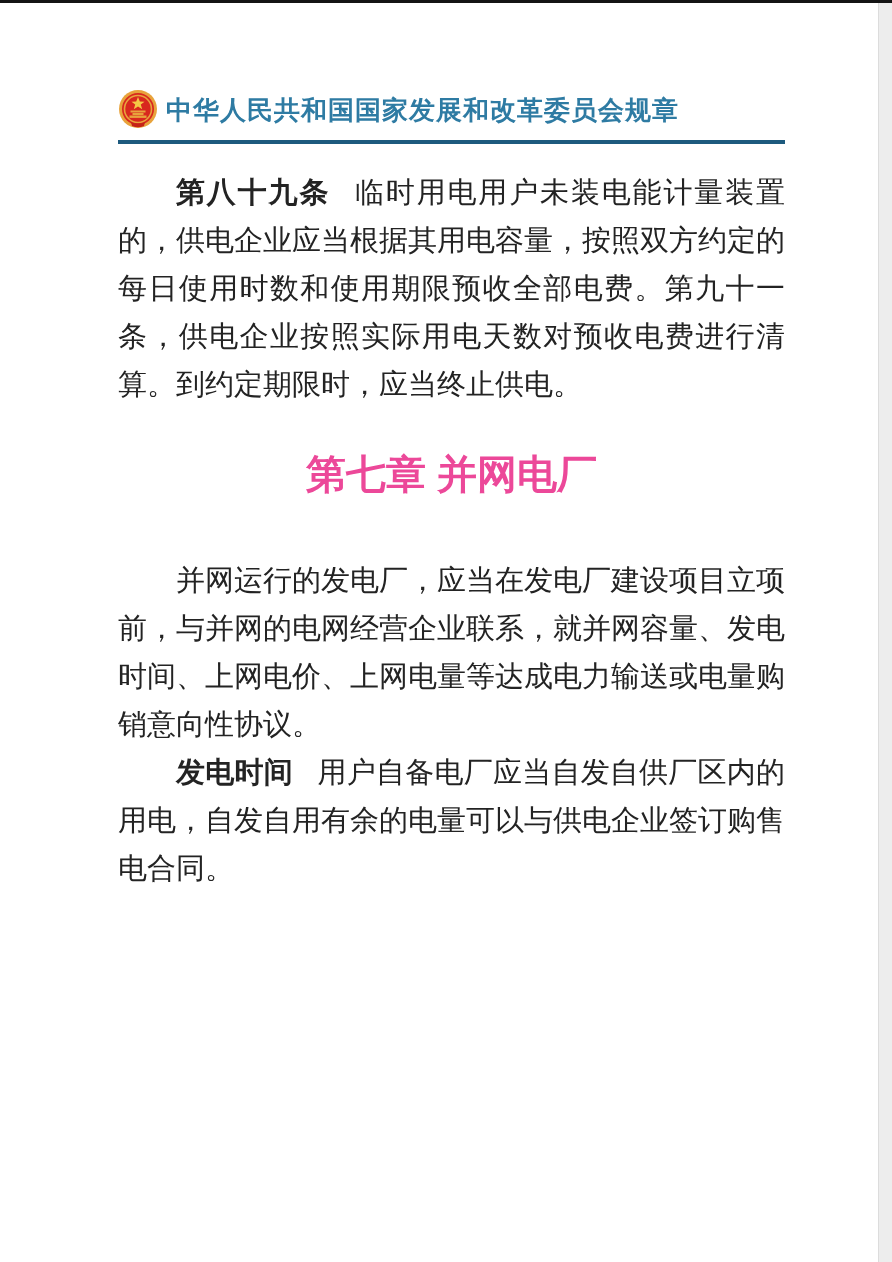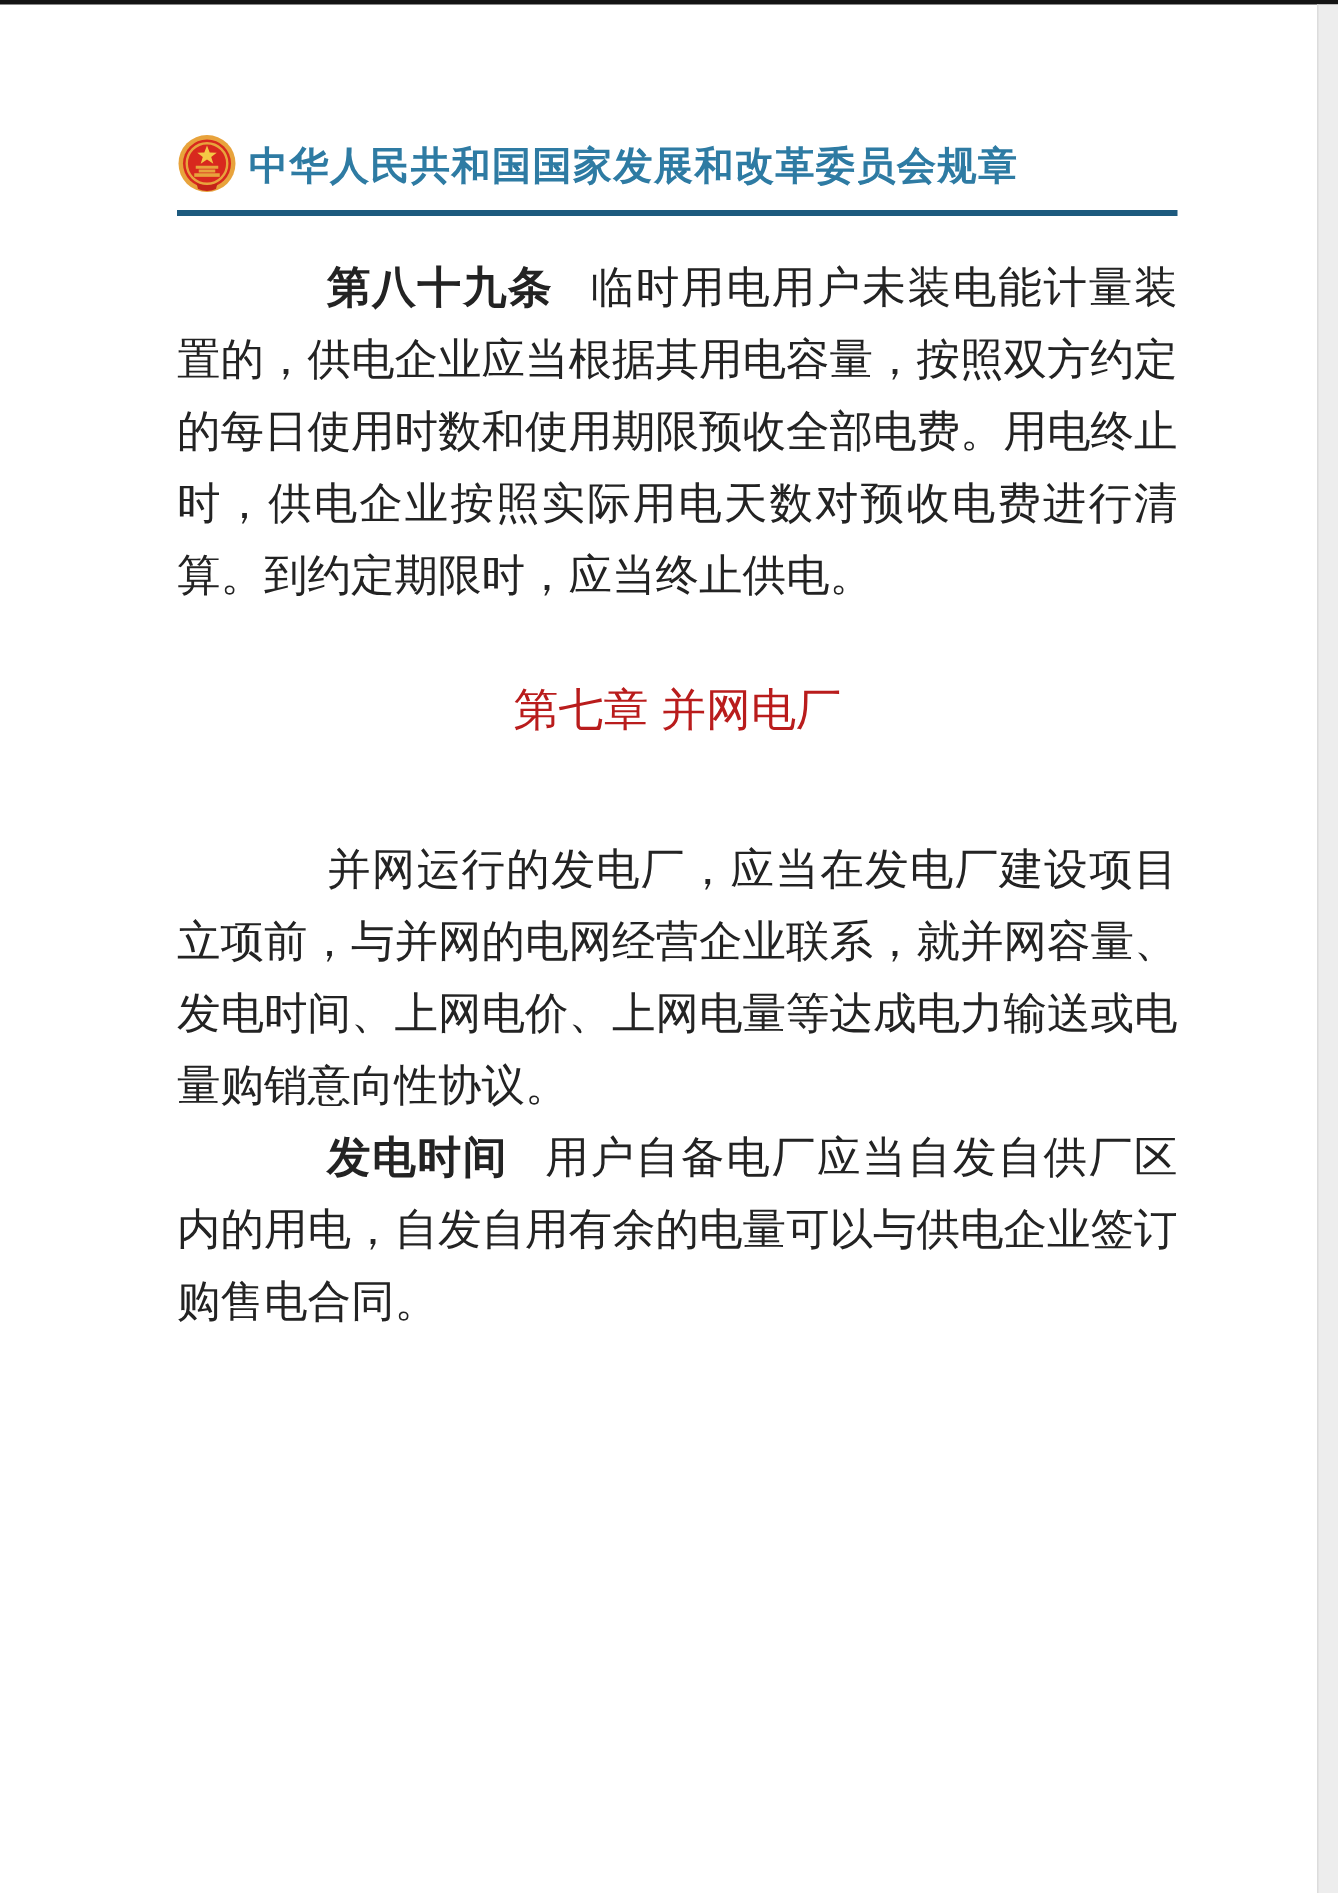--- a/index.html
+++ b/index.html
@@ -69,31 +69,30 @@
     text-align: justify;
   }
   .article {
     margin: 0;
     text-indent: 2em;
   }
   .article-lead {
     font-weight: 700;
     font-family: "Liberation Sans", "DejaVu Sans", sans-serif;
     padding-right: 0.85em;
-    margin-left: 42px;
   }
   .article-lead:empty { padding-right: 0; }
   .chapter-title {
     margin: 42px 0 58px 0;
     text-align: center;
     text-indent: 0;
     font-family: "Liberation Sans", "DejaVu Sans", sans-serif;
-    font-weight: 400;
-    font-size: 30px;
-    color: #b91c1c;
+    font-weight: 700;
+    font-size: 40px;
+    color: #ec4899;
   }
 </style>
 </head>
 <body>
 
 <div class="page">
   <div class="top-edge"></div>
   <div class="right-edge"></div>
 
   <div class="content">
@@ -109,21 +108,21 @@
           <rect x="14.5" y="25" width="11" height="2" fill="#e8a33c"></rect>
           <rect x="11.5" y="27.5" width="17" height="2.4" fill="#e8a33c"></rect>
           <path d="M13 34 Q20 37 27 34 L26 38 Q20 40.5 14 38 Z" fill="#c42318"></path>
         </svg>
       </span>
       <span class="header-title">中华人民共和国国家发展和改革委员会规章</span>
     </div>
     <div class="header-rule"></div>
 
     <div class="body-text">
-      <p class="article"><span class="article-lead">第八十九条</span><span>临时用电用户未装电能计量装置的，供电企业应当根据其用电容量，按照双方约定的每日使用时数和使用期限预收全部电费。用电终止时，供电企业按照实际用电天数对预收电费进行清算。到约定期限时，应当终止供电。</span></p>
+      <p class="article"><span class="article-lead">第八十九条</span><span>临时用电用户未装电能计量装置的，供电企业应当根据其用电容量，按照双方约定的每日使用时数和使用期限预收全部电费。第九十一条，供电企业按照实际用电天数对预收电费进行清算。到约定期限时，应当终止供电。</span></p>
 
 
       <p class="article chapter-title">第七章 并网电厂</p>
 
 
       <p class="article"><span class="article-lead"></span><span>并网运行的发电厂，应当在发电厂建设项目立项前，与并网的电网经营企业联系，就并网容量、发电时间、上网电价、上网电量等达成电力输送或电量购销意向性协议。</span></p>
 
 
       <p class="article"><span class="article-lead">发电时间</span><span>用户自备电厂应当自发自供厂区内的用电，自发自用有余的电量可以与供电企业签订购售电合同。</span></p>
     </div>

